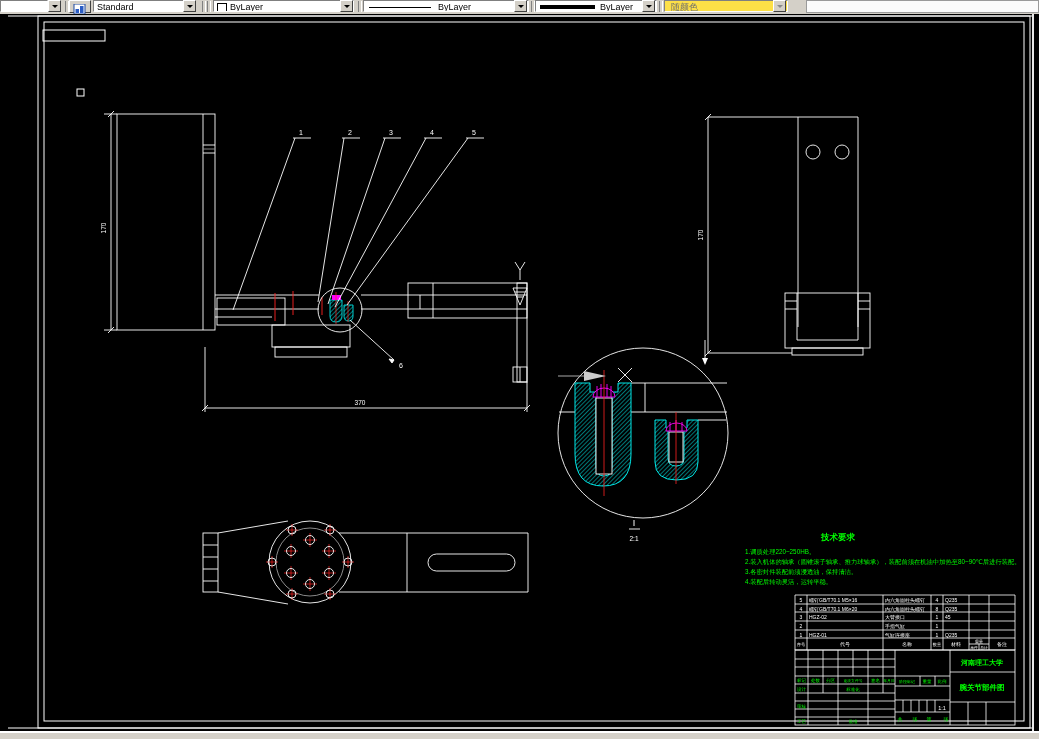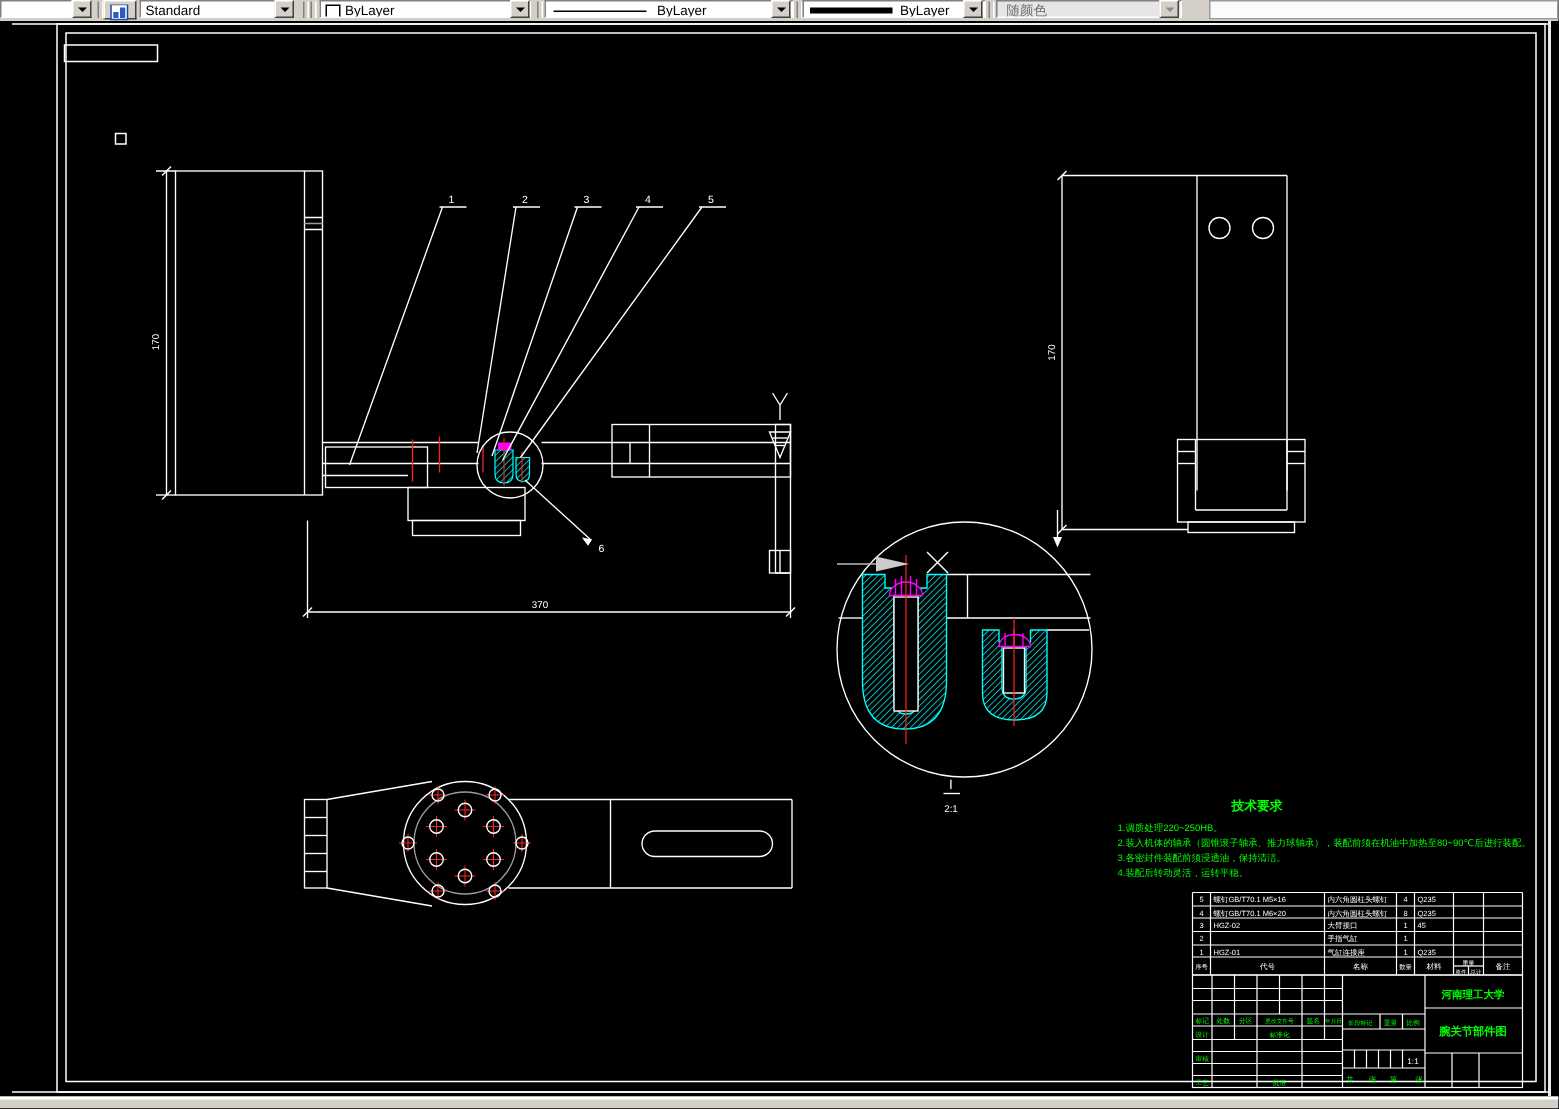--- a/index.html
+++ b/index.html
@@ -3,21 +3,21 @@
 <meta charset="utf-8">
 <style>
   html,body{margin:0;padding:0;background:#000;}
   #app{position:relative;width:1039px;height:739px;overflow:hidden;
        font-family:"Liberation Sans","DejaVu Sans",sans-serif;}
   
   .toolbar{position:absolute;left:0;top:0;width:1039px;height:14px;background:#d4d0c8;}
   .tb-field{position:absolute;top:0;height:12px;background:#fff;
             border:1px solid;border-color:#808080 #fff #fff #808080;box-sizing:border-box;
             font-size:9px;line-height:10px;color:#000;white-space:nowrap;overflow:hidden;}
-  .tb-field.dis{background:#e5e5e5;color:#6e6e6e;}
+  .tb-field.dis{background:#fde047;color:#6e6e6e;}
   .tb-arrow{position:absolute;top:0;width:13px;height:12px;background:#d4d0c8;
             border:1px solid;border-color:#fff #404040 #404040 #fff;box-sizing:border-box;}
   .tb-arrow:after{content:"";position:absolute;left:3px;top:4px;border:3px solid transparent;border-top-color:#000;}
   .tb-arrow.dis:after{border-top-color:#8a8a8a;}
   .sep{position:absolute;top:1px;height:11px;width:2px;border-left:1px solid #808080;border-right:1px solid #fff;}
   .tbtn{position:absolute;top:0;width:22px;height:13px;background:#d4d0c8;
         border:1px solid;border-color:#fff #404040 #404040 #fff;box-sizing:border-box;}
   .lbl{position:absolute;top:1px;font-size:9px;color:#000;white-space:nowrap;}
   .lbl.dis{color:#6e6e6e;}
   .swatch{position:absolute;top:2px;width:8px;height:8px;background:#fff;border:1px solid #000;}

